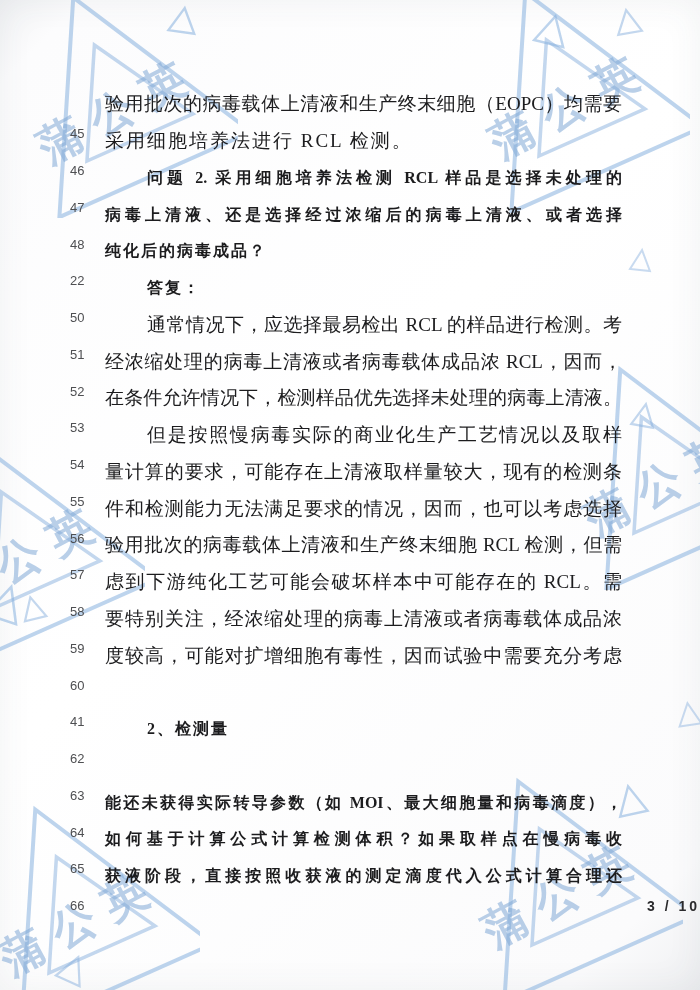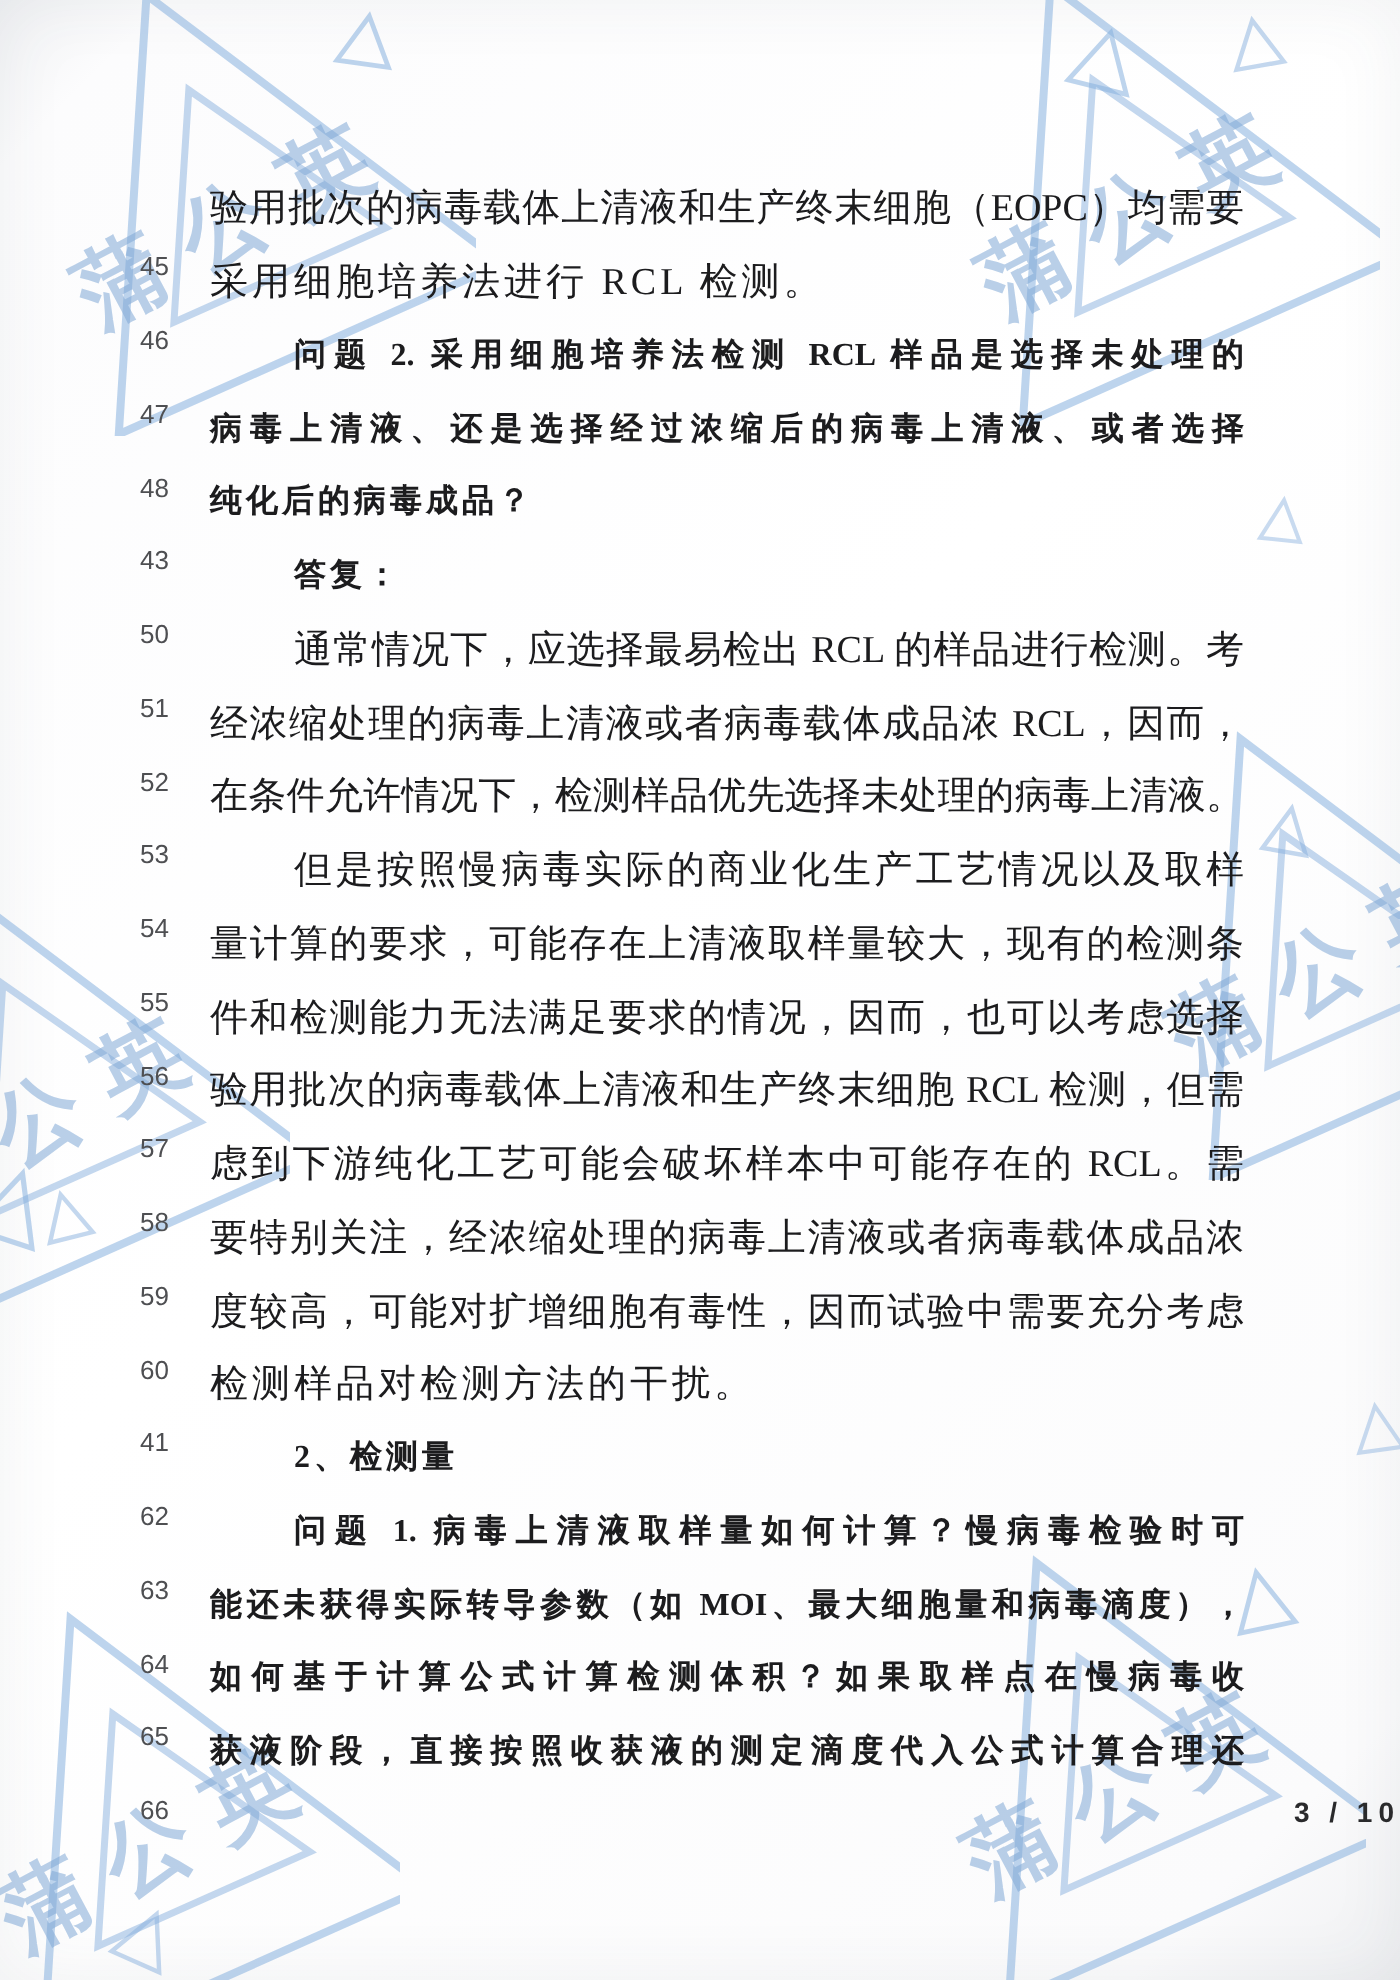--- a/index.html
+++ b/index.html
@@ -129,21 +129,21 @@
     <span class="num">47</span>
     <span class="txt">问题 2. 采用细胞培养法检测 RCL 样品是选择未处理的</span>
   </div>
 
   <div class="line bold fill">
     <span class="num">48</span>
     <span class="txt">病毒上清液、还是选择经过浓缩后的病毒上清液、或者选择</span>
   </div>
 
   <div class="line bold">
-    <span class="num">43</span>
+    <span class="num">22</span>
     <span class="txt">纯化后的病毒成品？</span>
   </div>
 
   <div class="line bold indent">
     <span class="num">50</span>
     <span class="txt">答复：</span>
   </div>
 
   <div class="line indent fill">
     <span class="num">51</span>
@@ -190,31 +190,29 @@
     <span class="txt">要特别关注，经浓缩处理的病毒上清液或者病毒载体成品浓</span>
   </div>
 
   <div class="line fill">
     <span class="num">60</span>
     <span class="txt">度较高，可能对扩增细胞有毒性，因而试验中需要充分考虑</span>
   </div>
 
   <div class="line">
     <span class="num">41</span>
-    <span class="txt">检测样品对检测方法的干扰。</span>
   </div>
 
   <div class="line bold indent">
     <span class="num">62</span>
     <span class="txt">2、检测量</span>
   </div>
 
   <div class="line bold indent fill">
     <span class="num">63</span>
-    <span class="txt">问题 1. 病毒上清液取样量如何计算？慢病毒检验时可</span>
   </div>
 
   <div class="line bold fill">
     <span class="num">64</span>
     <span class="txt">能还未获得实际转导参数（如 MOI、最大细胞量和病毒滴度），</span>
   </div>
 
   <div class="line bold fill">
     <span class="num">65</span>
     <span class="txt">如何基于计算公式计算检测体积？如果取样点在慢病毒收</span>

